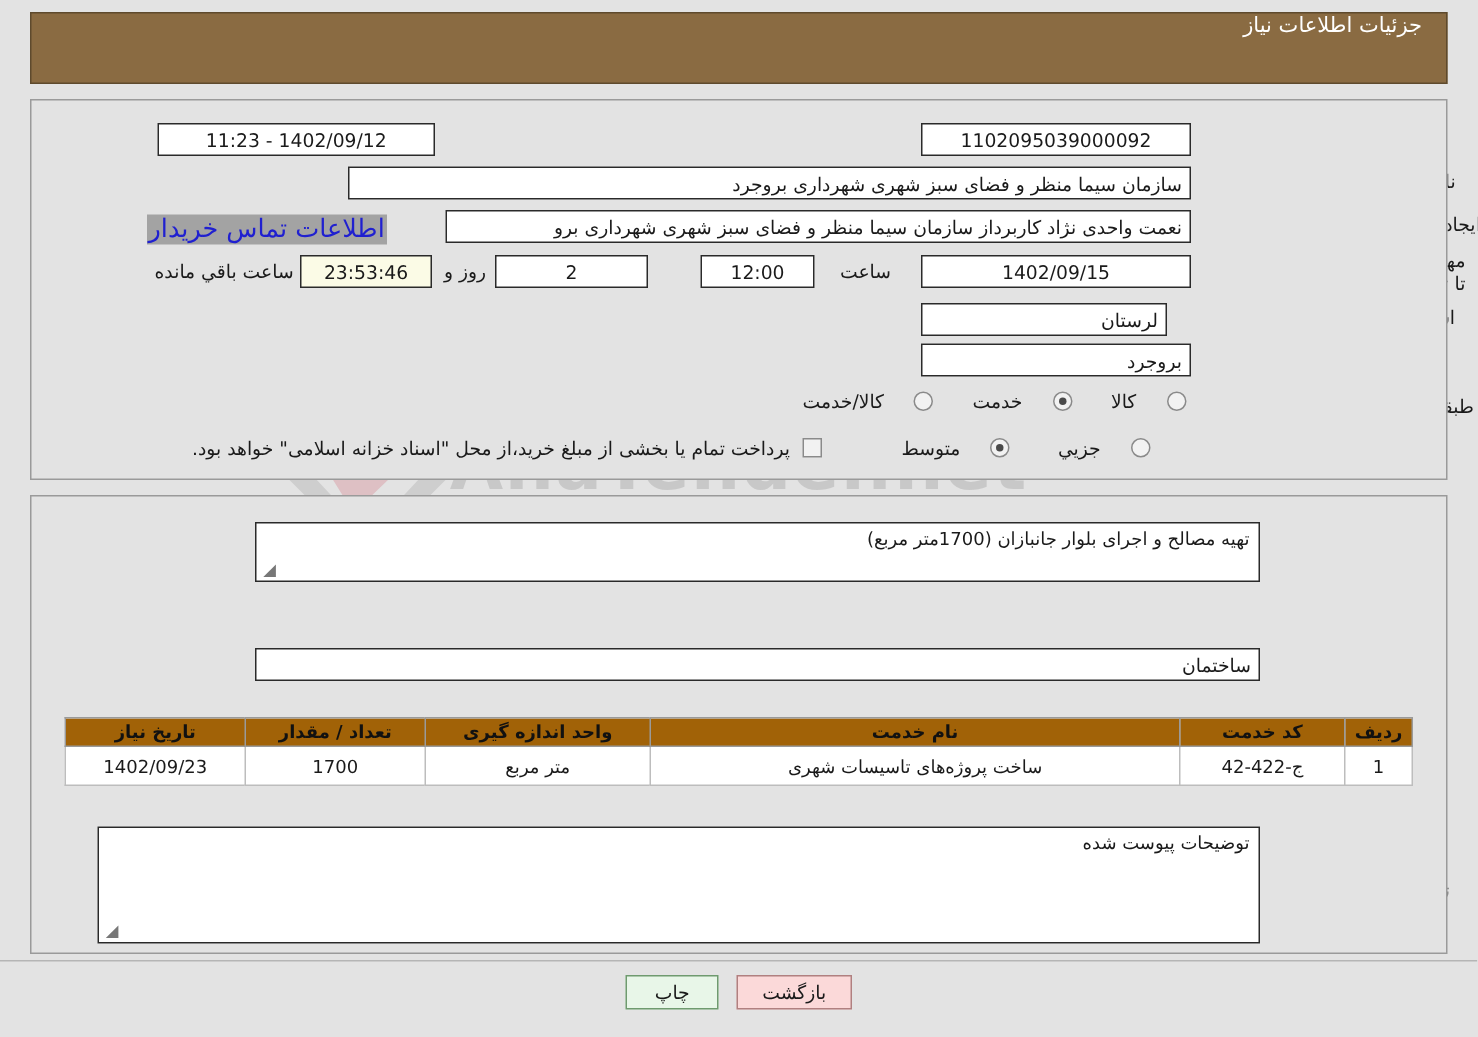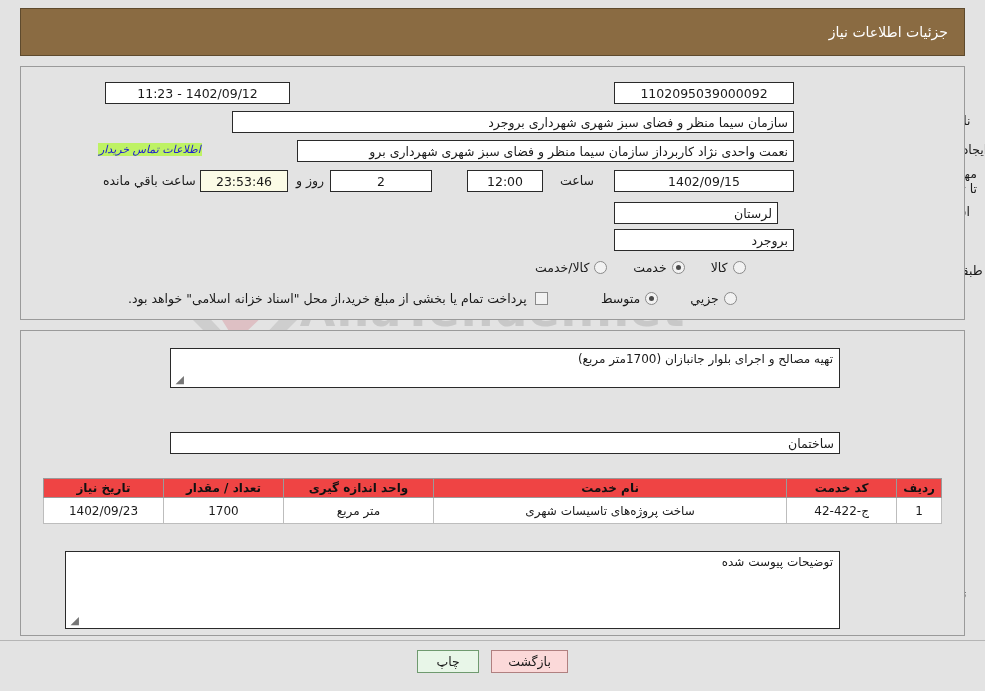--- a/index.html
+++ b/index.html
@@ -63,21 +63,20 @@
     position: absolute;
     left: 20px; top: 8px;
     width: 945px; height: 48px;
     z-index: 2;
   }
   .header-bar {
     width: 100%; height: 100%;
     background: #8a6b42;
     border: 1px solid #5e4a2d;
     display: flex;
-    align-items: center;
     justify-content: flex-start;
     padding: 0 16px;
   }
   .header-title {
     color: #ffffff;
     font-size: 14px;
     font-weight: normal;
   }
 
   
@@ -116,27 +115,26 @@
   .box.center { justify-content: center; }
   .box.right  { justify-content: flex-start; }
   .box.cream  { background: #fbfbe6; }
 
   .plain {
     font-size: 12.5px;
     color: #1a1a1a;
     white-space: nowrap;
   }
   .link {
-    font-size: 11px;
+    font-size: 17px;
     color: #2020d0;
     white-space: nowrap;
     cursor: pointer;
-    background: #bef264;
+    background: #a3a3a3;
     padding: 0 1px;
-    font-style: italic;
   }
 
   
   .radio {
     width: 13px; height: 13px;
     border-radius: 50%;
     border: 1px solid #8a8a8a;
     background: #f2f2f2;
     display: inline-block;
     position: relative;
@@ -150,21 +148,21 @@
     border-radius: 50%;
     background: #4a4a4a;
   }
   .chk {
     width: 13px; height: 13px;
     border: 1px solid #8a8a8a;
     background: #f2f2f2;
     display: inline-block;
     flex: none;
   }
-  .radio-item { display: flex; align-items: center; gap: 5px; }
+  .radio-item { display: flex; align-items: center; gap: 20px; }
   .radio-item .plain { font-size: 12.5px; }
 
   
   .ta {
     background: #ffffff;
     border: 1px solid #2a2a2a;
     font-size: 12px;
     color: #1a1a1a;
     padding: 3px 6px;
     overflow: hidden;
@@ -195,21 +193,21 @@
     width: 899px;
     z-index: 1;
   }
   table.grid {
     width: 100%;
     border-collapse: collapse;
     font-size: 12px;
     background: #fff;
   }
   table.grid th {
-    background: #ef4444;
+    background: #a16207;
     border: 1px solid #9a9a9a;
     color: #111;
     font-weight: bold;
     height: 16px;
     padding: 2px 6px;
     text-align: center;
     white-space: nowrap;
   }
   table.grid td {
     background: #ffffff;

